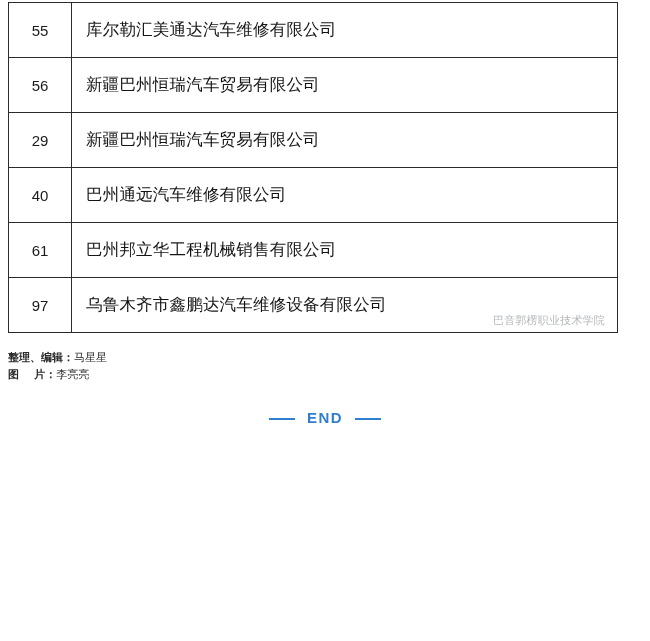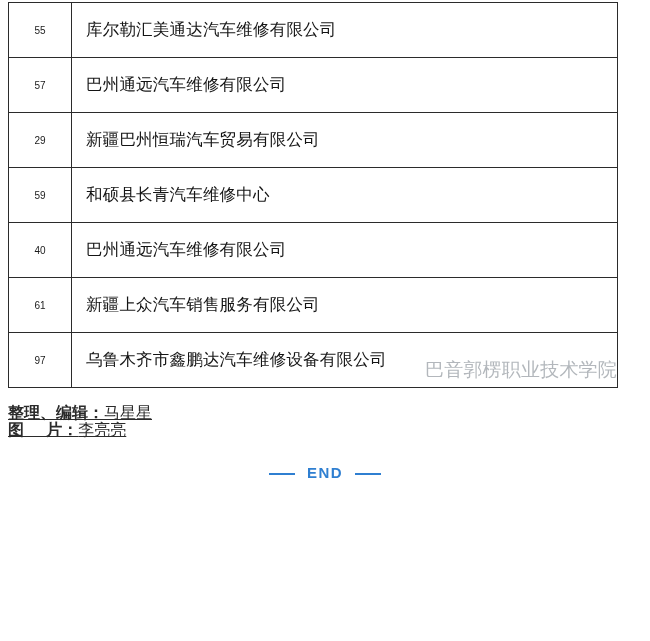--- a/index.html
+++ b/index.html
@@ -28,52 +28,51 @@
   }
   table.list-table td {
     border: 1px solid #2b2b2b;
     height: 52px;
     vertical-align: middle;
     background: #fff;
   }
   td.num-cell {
     width: 60px;
     text-align: center;
-    font-size: 10px;
+    font-size: 15px;
     color: #1a1a1a;
     font-family: "Liberation Sans", sans-serif;
   }
   td.name-cell {
     padding-left: 14px;
     font-size: 16.5px;
     letter-spacing: 0.2px;
     color: #141414;
     font-family: "DejaVu Sans", sans-serif;
     font-weight: 400;
     position: relative;
   }
   .watermark {
     position: absolute;
-    right: 0;
+    right: 12px;
     bottom: 4px;
-    font-size: 19px;
+    font-size: 11px;
     color: #9aa0a6;
     opacity: 0.75;
     font-family: "DejaVu Sans", sans-serif;
     white-space: nowrap;
     pointer-events: none;
   }
   .credits {
     margin: 16px 0 0 8px;
-    font-size: 16px;
+    font-size: 11px;
     line-height: 17px;
     color: #2b2b2b;
     font-family: "DejaVu Sans", sans-serif;
     font-weight: bold;
-    text-decoration: underline;
   }
   .credit-line {
     white-space: pre;
   }
   .credit-line .val {
     font-weight: normal;
   }
   .end-wrap {
     margin-top: 26px;
     text-align: center;
@@ -107,38 +106,34 @@
 
 <div class="page">
 
   <table class="list-table">
     <tbody>
       <tr>
         <td class="num-cell">55</td>
         <td class="name-cell">库尔勒汇美通达汽车维修有限公司</td>
       </tr>
       <tr>
-        <td class="num-cell">57</td>
-        <td class="name-cell">巴州通远汽车维修有限公司</td>
+        <td class="num-cell">56</td>
+        <td class="name-cell">新疆巴州恒瑞汽车贸易有限公司</td>
       </tr>
       <tr>
         <td class="num-cell">29</td>
         <td class="name-cell">新疆巴州恒瑞汽车贸易有限公司</td>
-      </tr>
-      <tr>
-        <td class="num-cell">59</td>
-        <td class="name-cell">和硕县长青汽车维修中心</td>
       </tr>
       <tr>
         <td class="num-cell">40</td>
         <td class="name-cell">巴州通远汽车维修有限公司</td>
       </tr>
       <tr>
         <td class="num-cell">61</td>
-        <td class="name-cell">新疆上众汽车销售服务有限公司</td>
+        <td class="name-cell">巴州邦立华工程机械销售有限公司</td>
       </tr>
       <tr>
         <td class="num-cell">97</td>
         <td class="name-cell">
           <span>乌鲁木齐市鑫鹏达汽车维修设备有限公司</span>
           <span class="watermark">巴音郭楞职业技术学院</span>
         </td>
       </tr>
     </tbody>
   </table>

